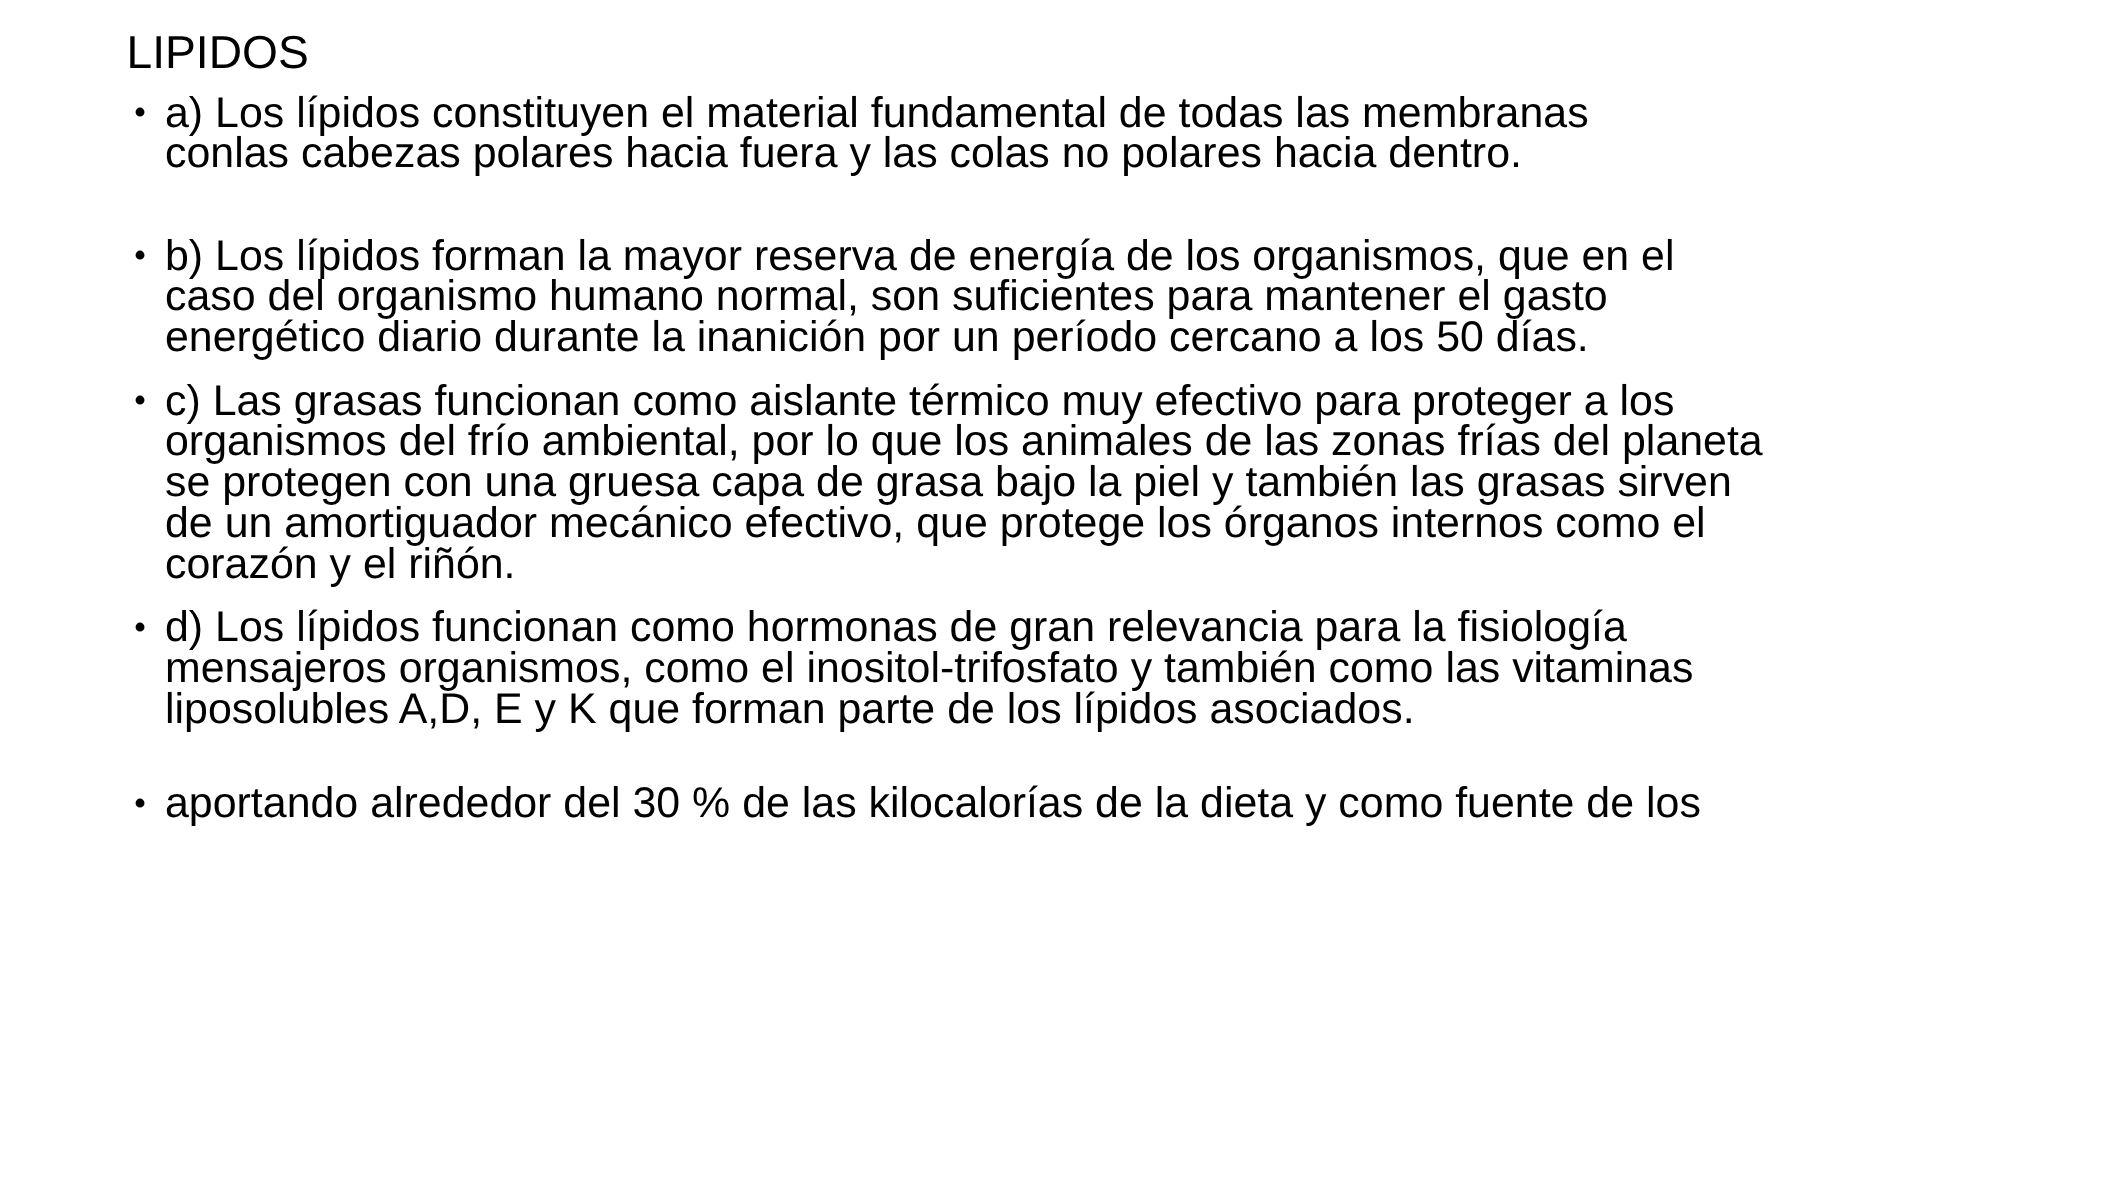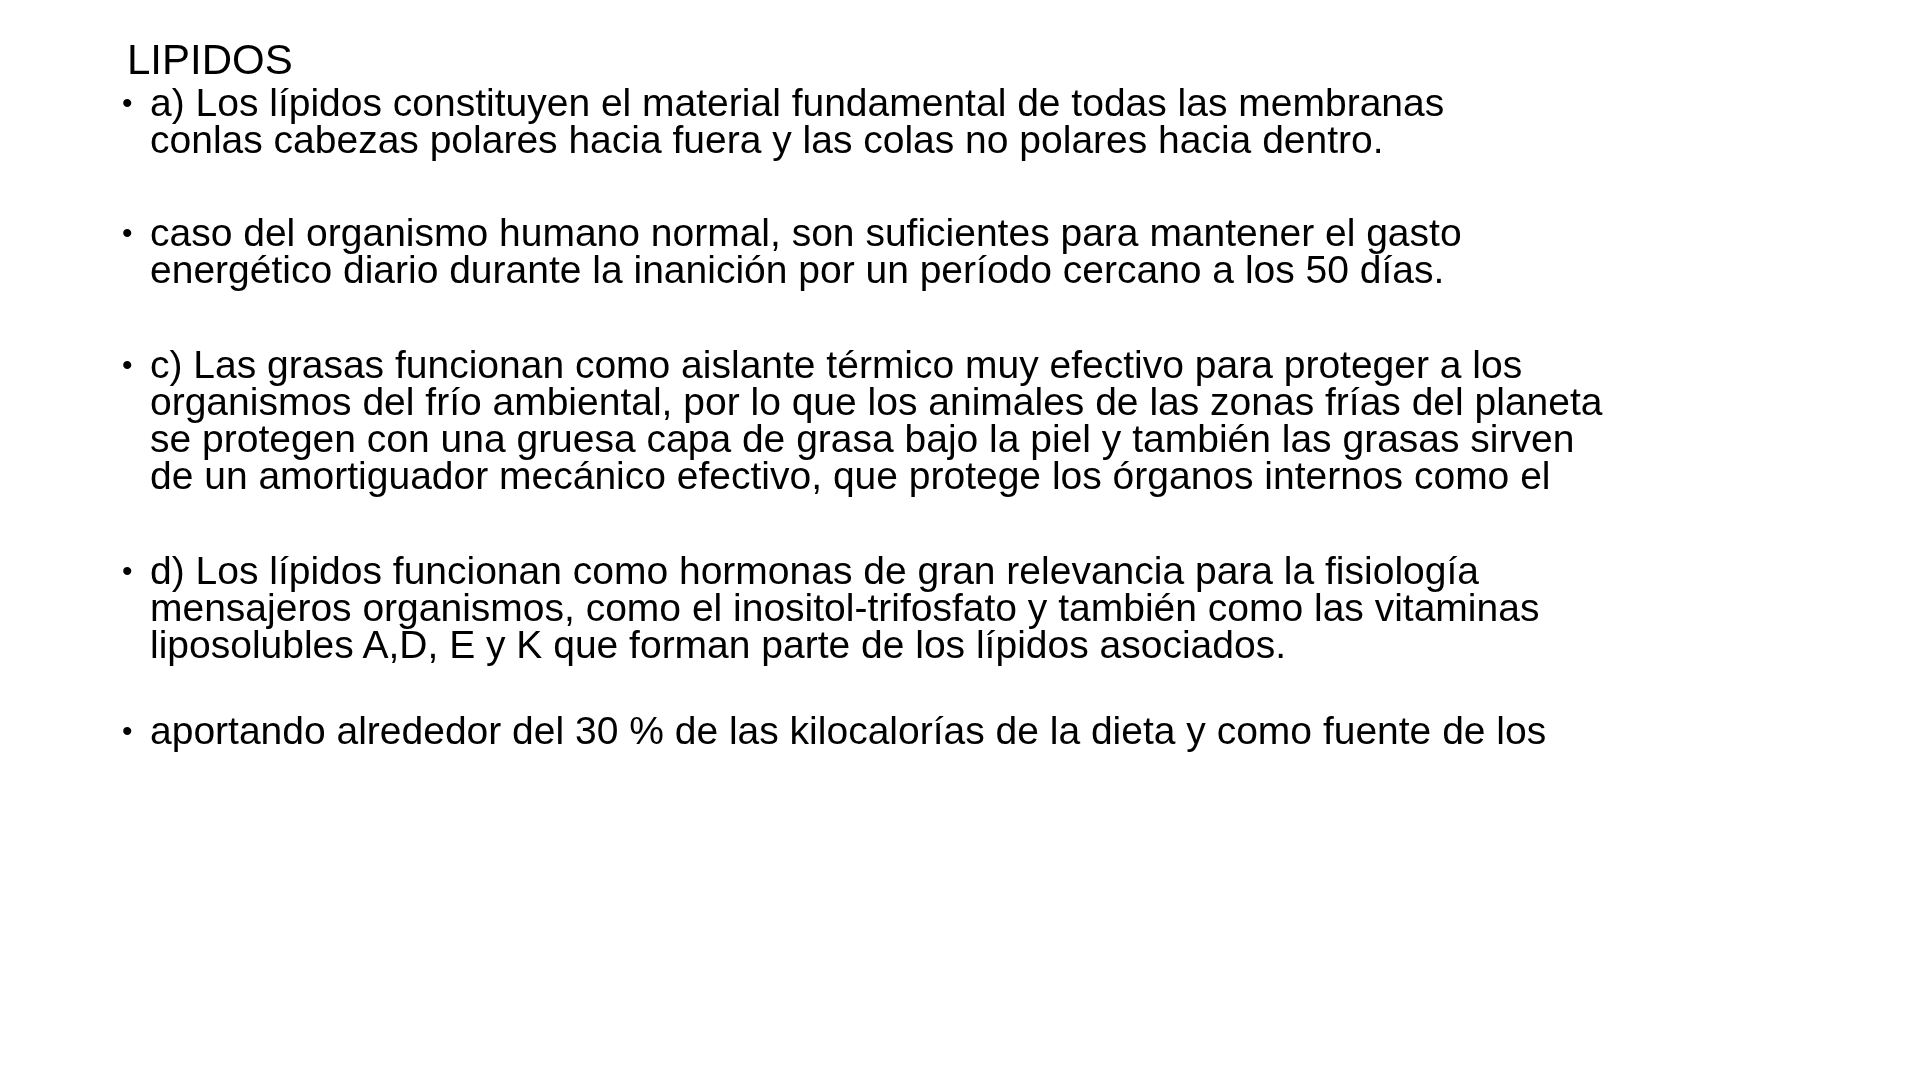--- a/index.html
+++ b/index.html
@@ -23,21 +23,21 @@
       height: 1080px;
       background: #ffffff;
     }
     .title {
       position: absolute;
       left: 115px;
       top: 24px;
       font-size: 42px;
       line-height: 48px;
       font-weight: normal;
-      margin: 12px;
+      margin: 0;
       white-space: nowrap;
     }
     .bullets {
       position: absolute;
       left: 0;
       top: 0;
       margin: 0;
       padding: 0;
       list-style: none;
     }
@@ -68,30 +68,32 @@
 
   <ul class="bullets">
     <li class="bullet-item" style="top:84px;">
       <span class="bullet-dot">•</span>
       <span class="bullet-line">a) Los lípidos constituyen el material fundamental de todas las membranas</span>
       <span class="bullet-line">conlas cabezas polares hacia fuera y las colas no  polares hacia dentro.</span>
     </li>
 
     <li class="bullet-item" style="top:214px;">
       <span class="bullet-dot">•</span>
+      <span class="bullet-line">b) Los lípidos forman la mayor reserva de energía de los organismos, que en el</span>
       <span class="bullet-line">caso del organismo humano normal, son suficientes para mantener el gasto</span>
       <span class="bullet-line">energético diario durante la inanición por un período cercano a los 50 días.</span>
     </li>
 
     <li class="bullet-item" style="top:346px;">
       <span class="bullet-dot">•</span>
       <span class="bullet-line">c) Las grasas funcionan como aislante térmico muy efectivo para proteger a los</span>
       <span class="bullet-line">organismos del frío ambiental, por lo que los animales de las zonas frías del planeta</span>
       <span class="bullet-line">se protegen con una gruesa capa de grasa bajo la piel y también las grasas sirven</span>
       <span class="bullet-line">de un amortiguador mecánico efectivo, que protege los órganos internos como el</span>
+      <span class="bullet-line">corazón y el riñón.</span>
     </li>
 
     <li class="bullet-item" style="top:552px;">
       <span class="bullet-dot">•</span>
       <span class="bullet-line">d) Los lípidos funcionan como hormonas de gran relevancia para la fisiología</span>
       <span class="bullet-line">mensajeros organismos, como el inositol-trifosfato y también como las vitaminas</span>
       <span class="bullet-line">liposolubles A,D, E y K que forman parte de los lípidos asociados.</span>
     </li>
 
     <li class="bullet-item" style="top:712px;">

